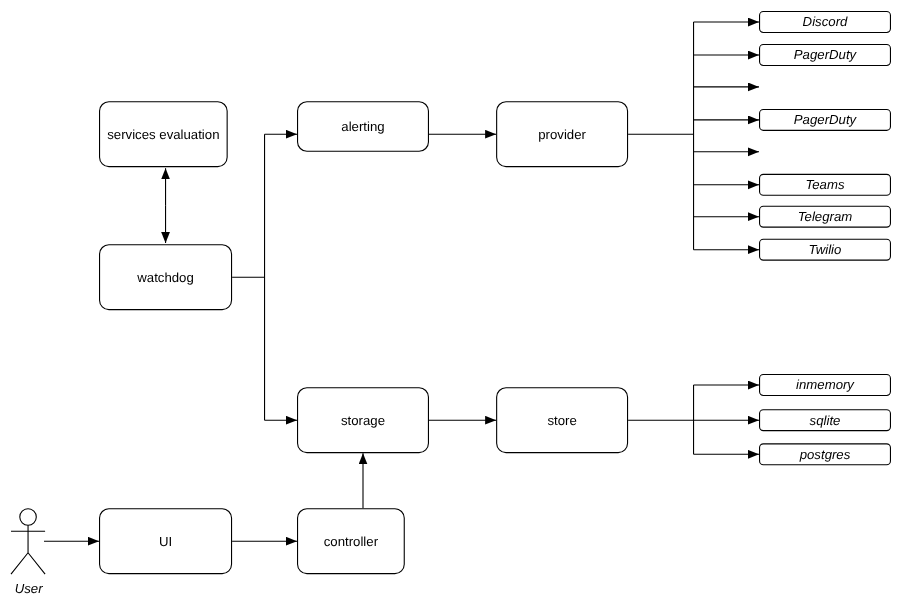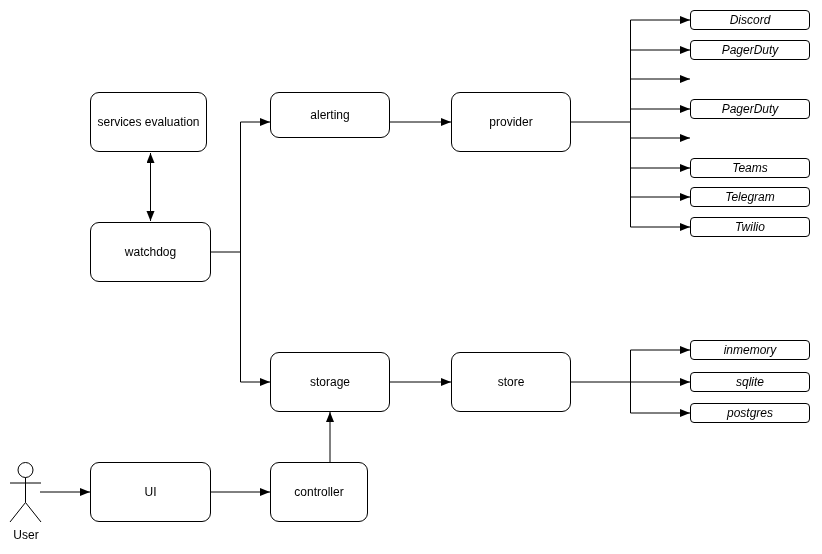--- a/index.html
+++ b/index.html
@@ -29,20 +29,21 @@
   }
   .node.main { border-radius: 9px; }
   .node.leaf { border-radius: 4px; font-style: italic; }
   .actor-label {
     position: absolute;
     left: 0px;
     top: 528px;
     width: 52px;
     text-align: center;
     font-size: 12px;
+    font-style: italic;
   }
 </style>
 </head>
 <body>
 
 <div class="canvas">
 
   <svg class="wires" width="822" height="554" viewBox="0 0 822 554">
     <defs>
       <marker id="arw" markerUnits="userSpaceOnUse" markerWidth="11" markerHeight="9" refX="10" refY="4" orient="auto">

